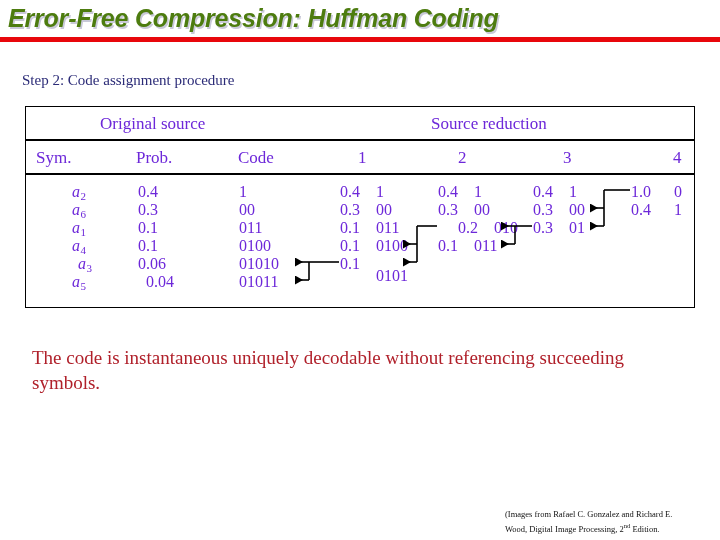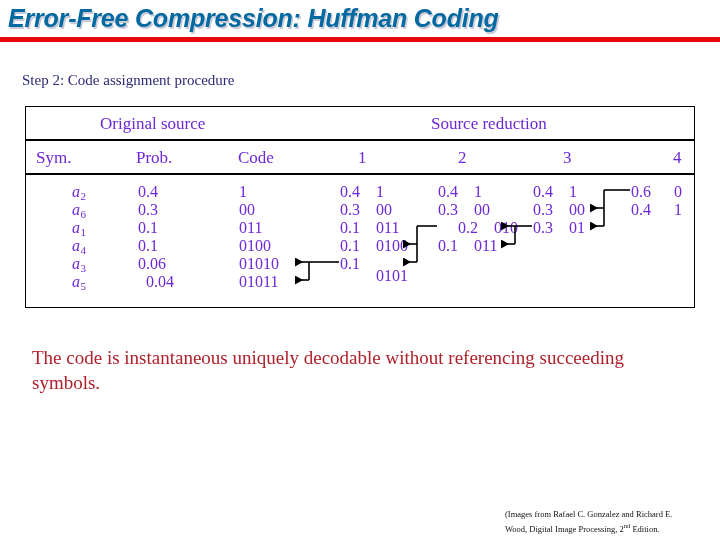--- a/index.html
+++ b/index.html
@@ -18,21 +18,21 @@
   
   #slide-title {
     position: absolute;
     left: 8px;
     top: 4px;
     font-family: "Liberation Sans", "DejaVu Sans", sans-serif;
     font-weight: bold;
     font-style: italic;
     font-size: 25px;
     letter-spacing: -0.2px;
-    color: #0369a1;
+    color: #4d7c0f;
     text-shadow: 1.5px 1.5px 0 #c9c9d8;
     white-space: nowrap;
   }
   #title-rule {
     position: absolute;
     left: 0px;
     top: 37px;
     width: 720px;
     height: 5px;
     background: #e8070c;
@@ -139,21 +139,21 @@
   <div class="cell colhdr" style="left:212px; top:41px;">Code</div>
   <div class="cell colhdr" style="left:332px; top:41px;">1</div>
   <div class="cell colhdr" style="left:432px; top:41px;">2</div>
   <div class="cell colhdr" style="left:537px; top:41px;">3</div>
   <div class="cell colhdr" style="left:647px; top:41px;">4</div>
 
   <div class="cell sym" style="left:46px; top:76px;"><span>a</span><sub>2</sub></div>
   <div class="cell sym" style="left:46px; top:94px;"><span>a</span><sub>6</sub></div>
   <div class="cell sym" style="left:46px; top:112px;"><span>a</span><sub>1</sub></div>
   <div class="cell sym" style="left:46px; top:130px;"><span>a</span><sub>4</sub></div>
-  <div class="cell sym" style="left:46px; top:148px;"><span>a</span><sub>3</sub></div>
+  <div class="cell sym" style="left:52px; top:148px;"><span>a</span><sub>3</sub></div>
   <div class="cell sym" style="left:46px; top:166px;"><span>a</span><sub>5</sub></div>
 
   <div class="cell" style="left:112px; top:76px;">0.4</div>
   <div class="cell" style="left:112px; top:94px;">0.3</div>
   <div class="cell" style="left:112px; top:112px;">0.1</div>
   <div class="cell" style="left:112px; top:130px;">0.1</div>
   <div class="cell" style="left:112px; top:148px;">0.06</div>
   <div class="cell" style="left:112px; top:166px;margin-left:8px;">0.04</div>
 
   <div class="cell" style="left:213px; top:76px;">1</div>
@@ -186,21 +186,21 @@
   <div class="cell" style="left:448px; top:130px;">011</div>
 
   <div class="cell" style="left:507px; top:76px;">0.4</div>
   <div class="cell" style="left:507px; top:94px;">0.3</div>
   <div class="cell" style="left:507px; top:112px;">0.3</div>
 
   <div class="cell" style="left:543px; top:76px;">1</div>
   <div class="cell" style="left:543px; top:94px;">00</div>
   <div class="cell" style="left:543px; top:112px;">01</div>
 
-  <div class="cell" style="left:605px; top:76px;">0.6</div>
+  <div class="cell" style="left:605px; top:76px;">1.0</div>
   <div class="cell" style="left:605px; top:94px;">0.4</div>
 
   <div class="cell" style="left:648px; top:76px;">0</div>
   <div class="cell" style="left:648px; top:94px;">1</div>
 
   <svg id="bracket-layer" viewBox="0 0 670 202" width="670" height="202">
     <defs>
       <marker id="arrowL" markerWidth="9" markerHeight="9" refX="8" refY="4.5" orient="auto" markerUnits="userSpaceOnUse">
         <path d="M8,0 L8,9 L0,4.5 z" fill="#000"></path>
       </marker>

